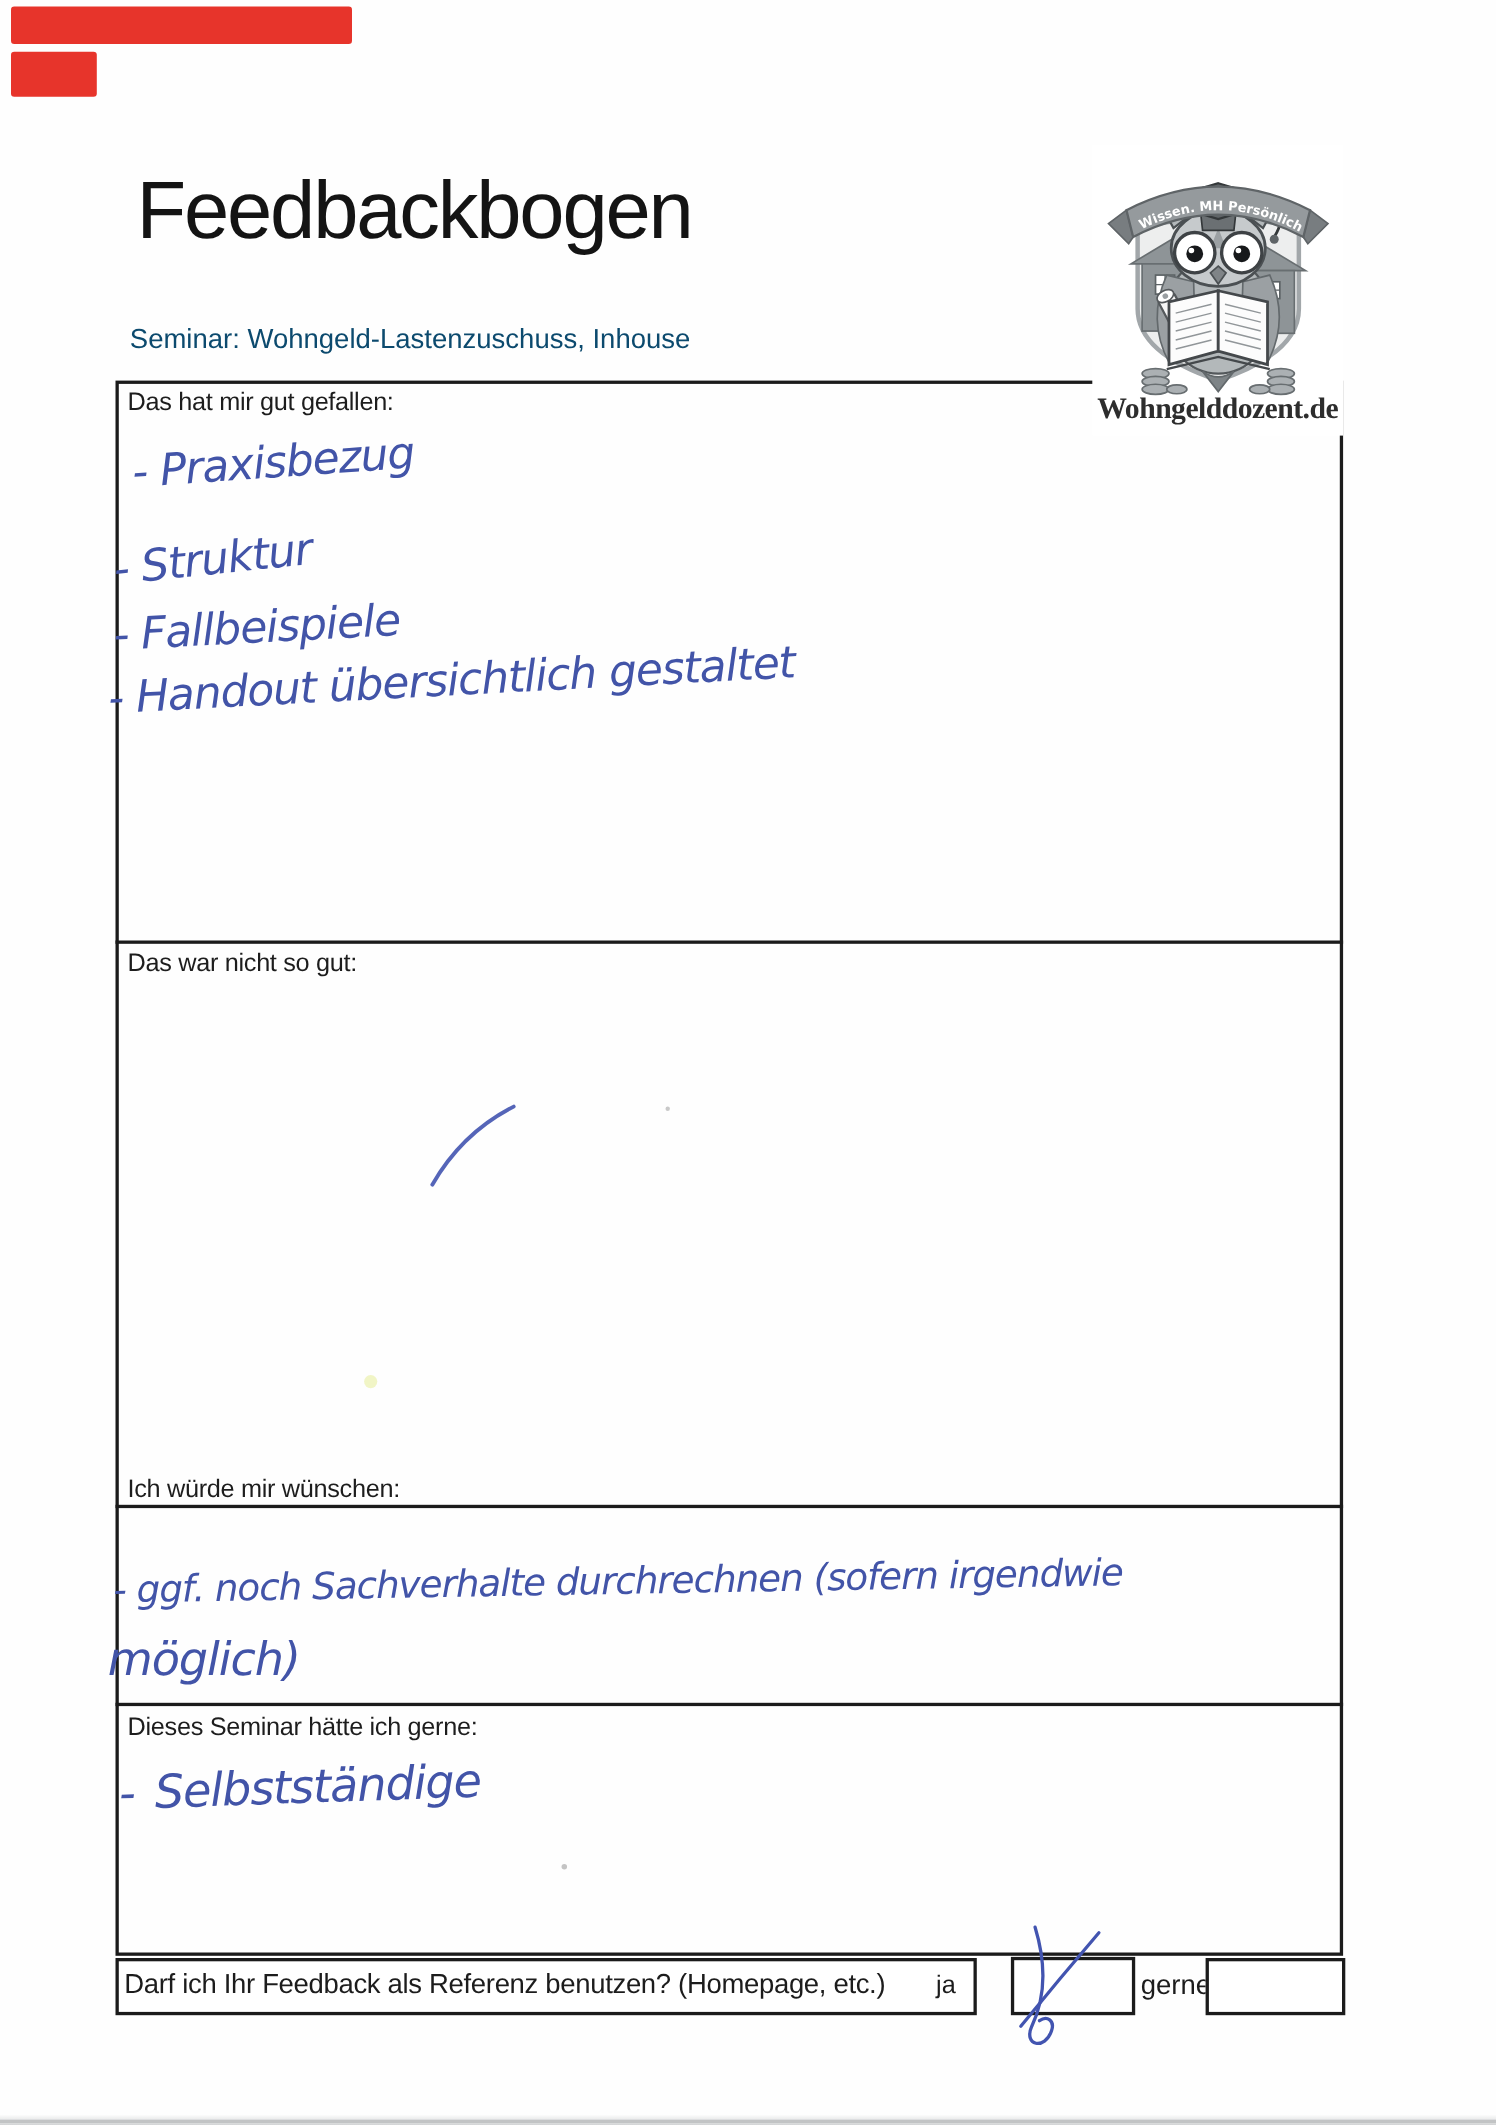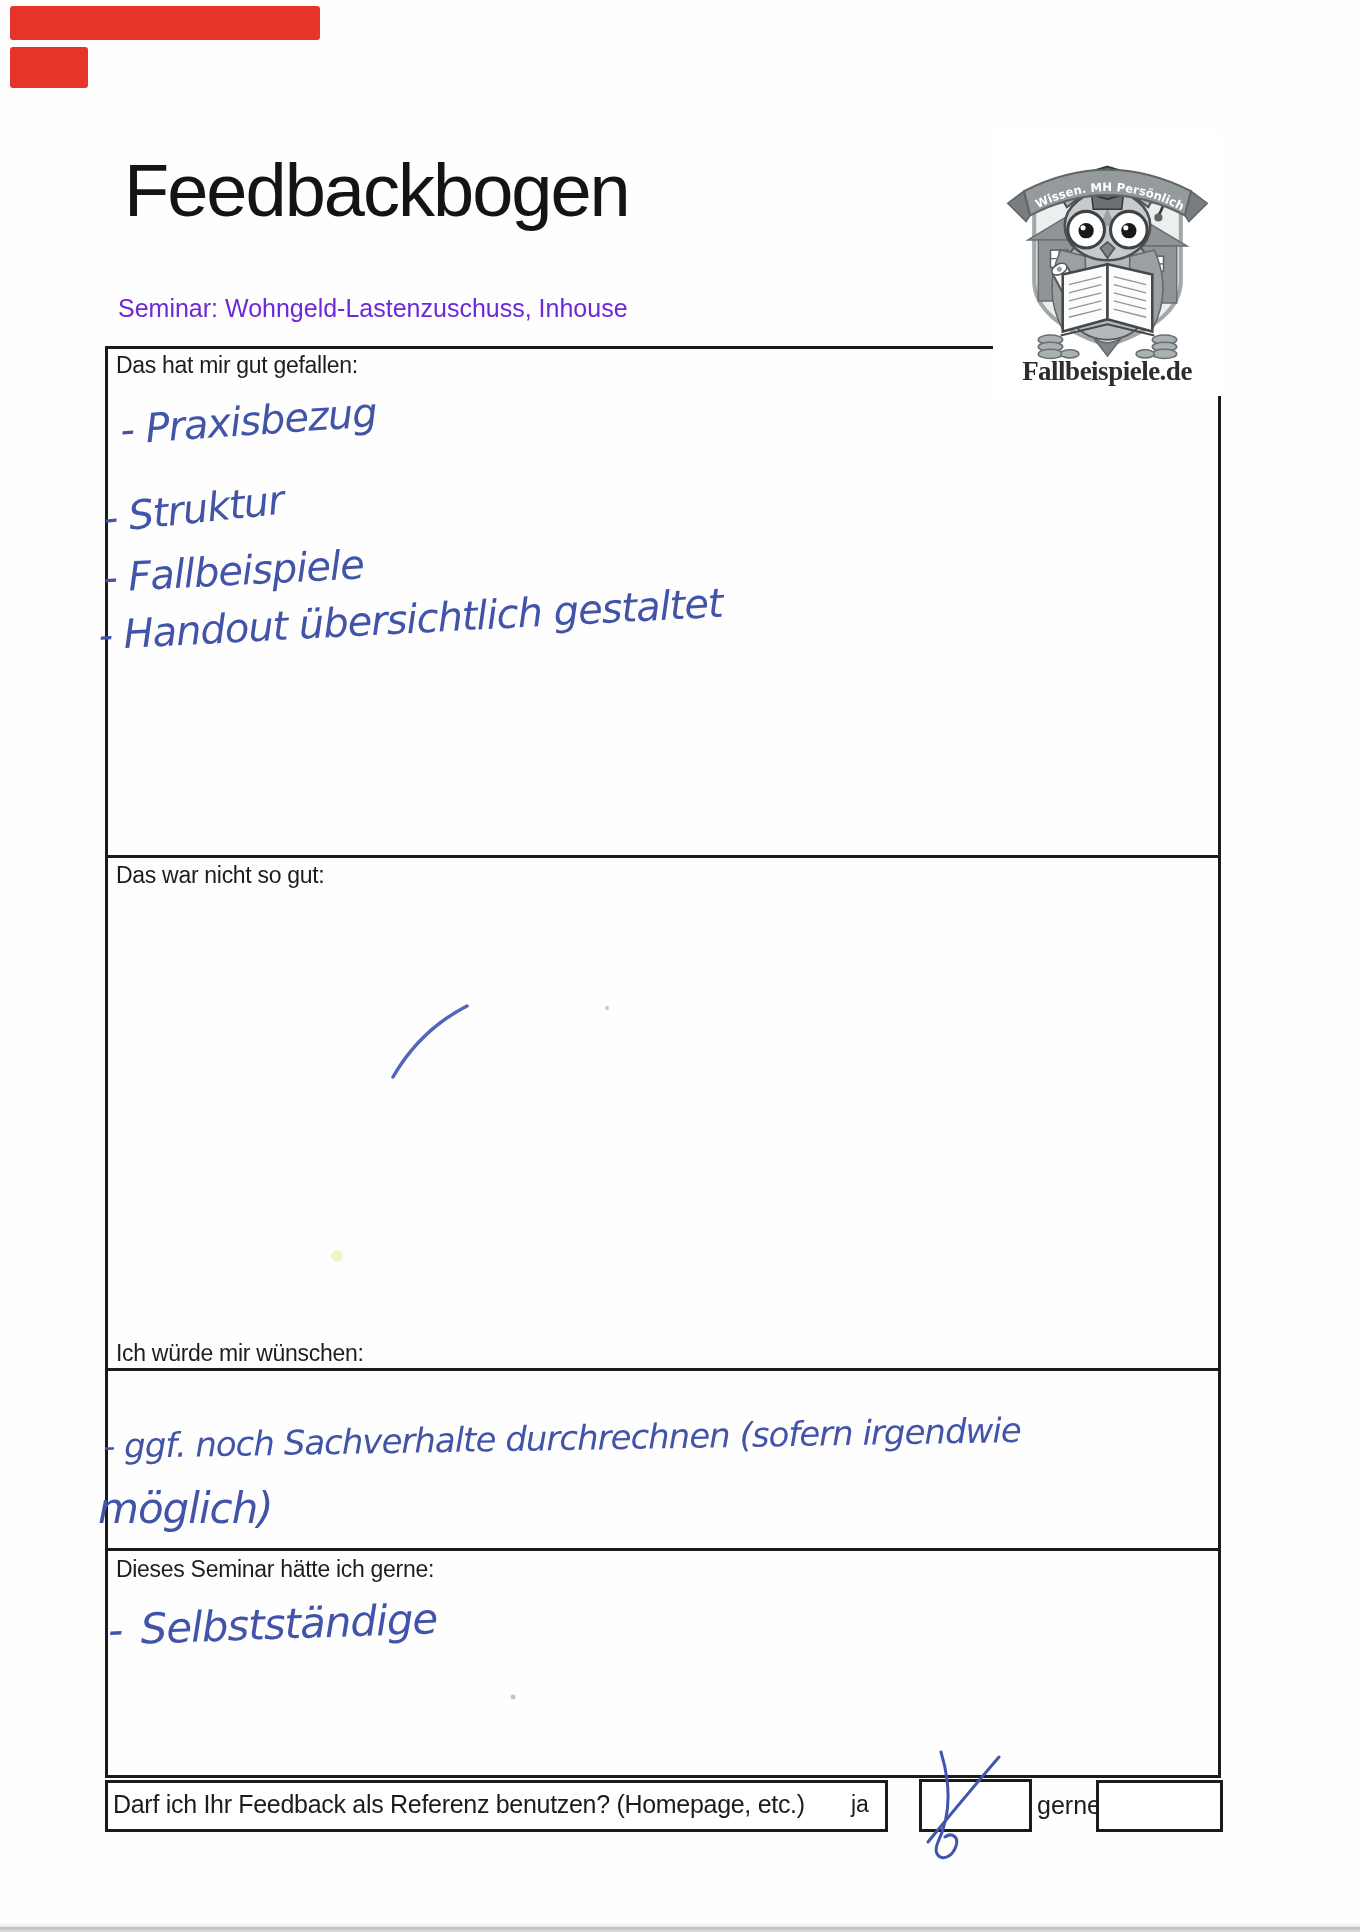--- a/index.html
+++ b/index.html
@@ -7,21 +7,21 @@
         font-family:"Liberation Sans",sans-serif;color:#1c1c1c;}
   .abs{position:absolute;}
 
   
   .red-strip{position:absolute;background:#e7342b;border-radius:3px;}
   .strip1{left:10px;top:6px;width:310px;height:34px;}
   .strip2{left:10px;top:47px;width:78px;height:41px;}
 
   
   .title{left:124px;top:150px;font-size:74px;letter-spacing:-2px;color:#141414;line-height:1.1;}
-  .seminar{left:118px;top:294px;font-size:25px;color:#6d28d9;}
+  .seminar{left:118px;top:294px;font-size:25px;color:#0c4a6e;}
 
   
   .logo-box{left:993px;top:132px;width:228px;height:264px;background:#ffffff;z-index:5;text-align:center;}
   .logo-box svg{display:block;margin:0 auto;}
   .site-text{font-family:"Liberation Serif",serif;font-weight:bold;font-size:27px;
              letter-spacing:-0.5px;color:#2d2d2d;margin-top:-4px;white-space:nowrap;}
 
   
   .main-table{left:105px;top:346px;width:1116px;height:1432px;border:3px solid #1b1b1b;
               box-sizing:border-box;background:transparent;z-index:1;}
@@ -143,21 +143,21 @@
       <path d="M18,58 L2,70 L20,88 L24,82 Z" fill="#787d80" stroke="#5f6467" stroke-width="1.5"></path>
       <path d="M182,58 L198,70 L180,88 L176,82 Z" fill="#787d80" stroke="#5f6467" stroke-width="1.5"></path>
       <path d="M18,58 Q100,16 182,58 L176,82 Q100,42 24,82 Z" fill="#959a9d" stroke="#5f6467" stroke-width="2"></path>
       <defs>
           <path id="bannerPath" d="M26,78 Q100,38 174,78"></path>
         </defs>
       <text font-size="11.5" font-weight="bold" fill="#ffffff" font-family="DejaVu Sans, sans-serif">
         <textPath href="#bannerPath" startOffset="4%">Wissen. MH Persönlichkeit</textPath>
       </text>
     </svg>
-    <div class="site-text">Fallbeispiele.de</div>
+    <div class="site-text">Wohngelddozent.de</div>
   </div>
 
   <div class="abs main-table"></div>
   <div class="divider d1"></div>
   <div class="divider d2"></div>
   <div class="divider d3"></div>
 
   <div class="sec-label l1">Das hat mir gut gefallen:</div>
   <div class="sec-label l2">Das war nicht so gut:</div>
   <div class="sec-label l3">Ich würde mir wünschen:</div>

